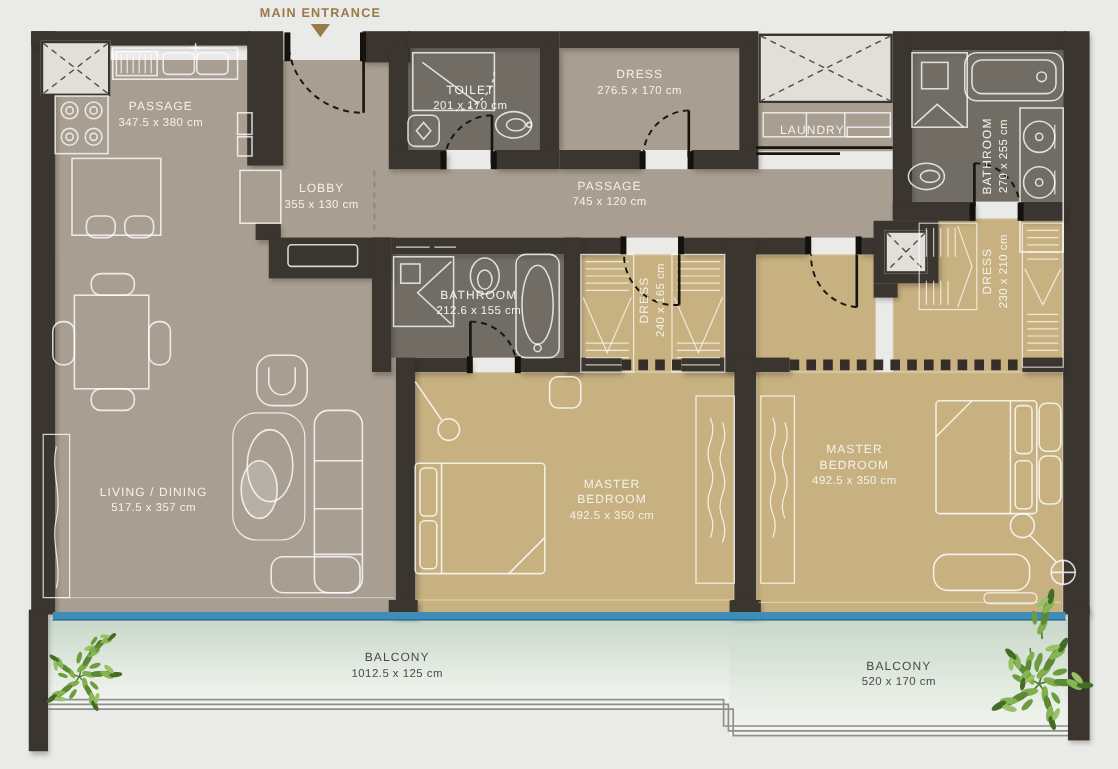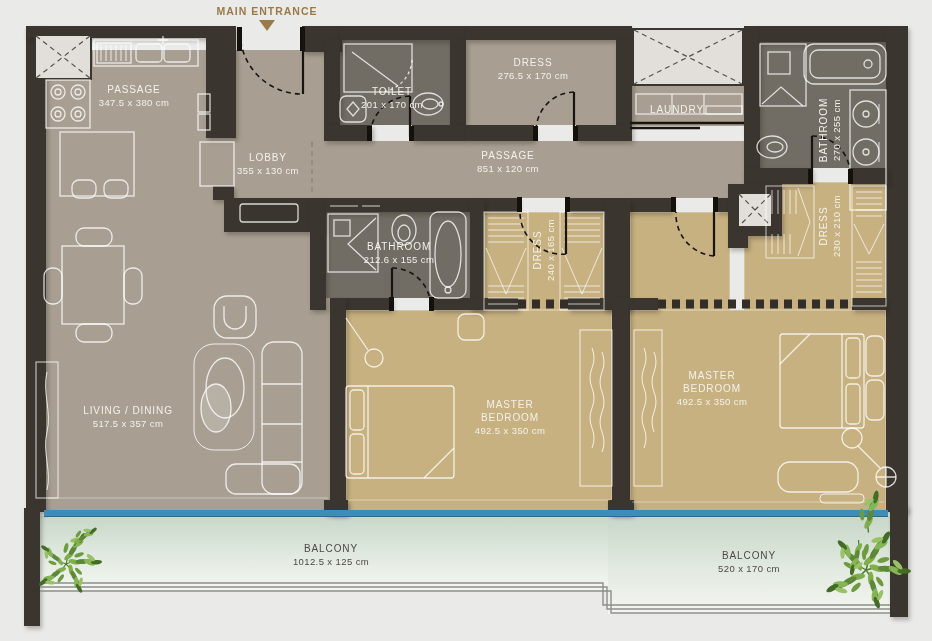--- a/index.html
+++ b/index.html
@@ -334,38 +334,38 @@
   </div>
 
   <div class="room-label" style="left:134px;top:96px">
     <div class="rl-name">PASSAGE</div>
     <div class="rl-dims">347.5 x 380 cm</div>
   </div>
   <div class="room-label" style="left:268px;top:164px">
     <div class="rl-name">LOBBY</div>
     <div class="rl-dims">355 x 130 cm</div>
   </div>
-  <div class="room-label" style="left:392px;top:98px">
+  <div class="room-label" style="left:392px;top:82px">
     <div class="rl-name">TOILET</div>
     <div class="rl-dims">201 x 170 cm</div>
   </div>
   <div class="room-label" style="left:533px;top:69px">
     <div class="rl-name">DRESS</div>
     <div class="rl-dims">276.5 x 170 cm</div>
   </div>
   <div class="room-label" style="left:677px;top:109px">
     <div class="rl-name">LAUNDRY</div>
   </div>
   <div class="room-label vert" style="left:830px;top:130px">
     <div class="rl-name">BATHROOM</div>
     <div class="rl-dims">270 x 255 cm</div>
   </div>
   <div class="room-label" style="left:508px;top:162px">
     <div class="rl-name">PASSAGE</div>
-    <div class="rl-dims">851 x 120 cm</div>
+    <div class="rl-dims">745 x 120 cm</div>
   </div>
   <div class="room-label" style="left:399px;top:253px">
     <div class="rl-name">BATHROOM</div>
     <div class="rl-dims">212.6 x 155 cm</div>
   </div>
   <div class="room-label vert" style="left:544px;top:250px">
     <div class="rl-name">DRESS</div>
     <div class="rl-dims">240 x 165 cm</div>
   </div>
   <div class="room-label vert" style="left:830px;top:226px">

